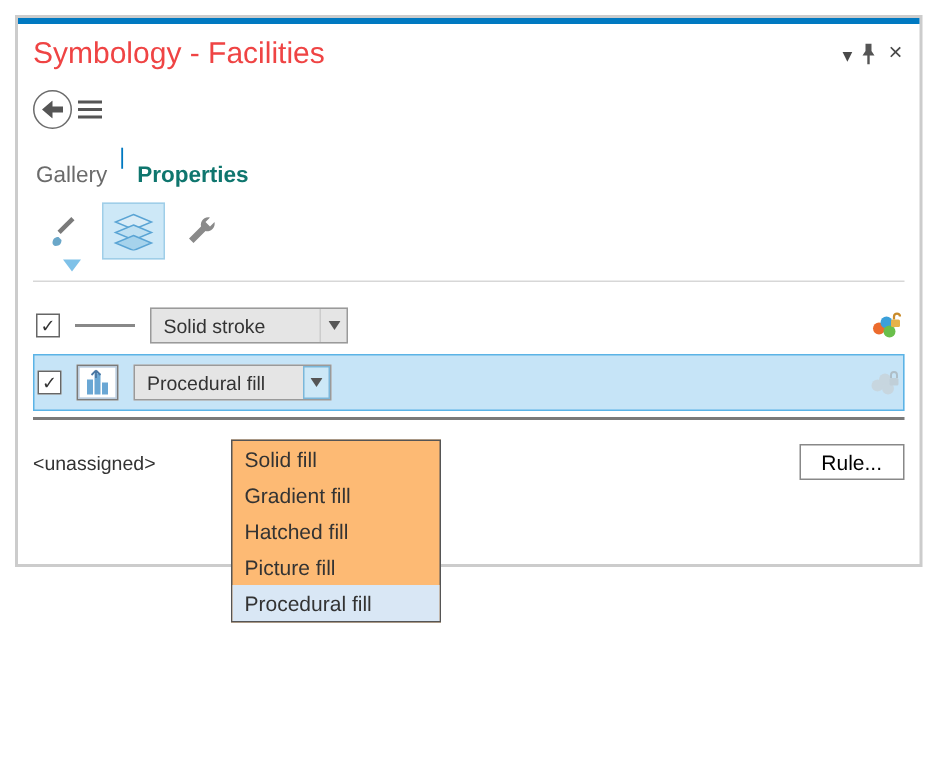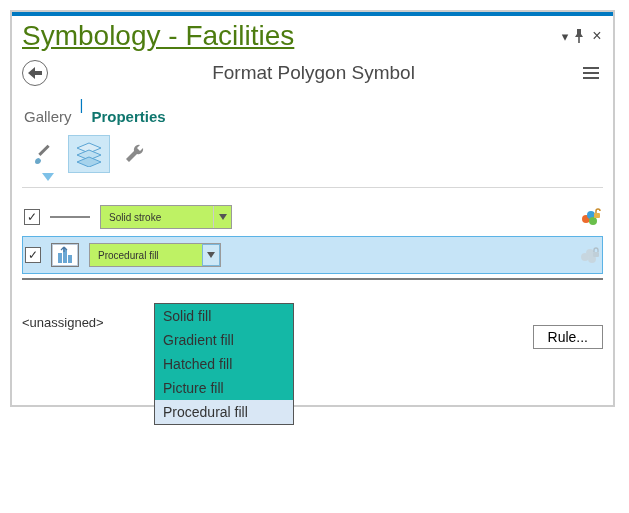--- a/index.html
+++ b/index.html
@@ -6,21 +6,21 @@
   body {
     margin: 0; padding: 10px; background: #fff;
     font-family: "Segoe UI", Tahoma, sans-serif; font-size: 13px;
     color: #333; width: 629px;
   }
   .pane { border: 2px solid #ccc; width: 605px; }
   .titlebar {
     border-top: 4px solid #0079c1; padding: 6px 8px 2px 10px;
     display: flex; align-items: center; height: 40px;
   }
-  .titlebar-title { color: #4d7c0f; font-size: 28px; flex: 1; text-decoration: underline; }
+  .titlebar-title { color: #ef4444; font-size: 20px; flex: 1; }
   .titlebar-ctl { width: 16px; text-align: center; color: #4a4a4a; cursor: default; }
   .navrow {
     display: flex; align-items: center; padding: 6px 10px 8px 10px;
     position: relative; height: 44px;
   }
   .back-btn {
     width: 26px; height: 26px; border: 1.5px solid #6b6b6b; border-radius: 50%;
     display: flex; align-items: center; justify-content: center; cursor: default;
   }
   .nav-title {
@@ -53,39 +53,39 @@
   }
   .swatch-line { width:40px; height:2px; background:#888; }
   .swatch-frame {
     width:28px; height:24px; border:1px solid #7a7a7a;
     display:flex; align-items:flex-end; justify-content:center; padding:1px;
     box-shadow: inset 0 0 0 1px #bcd, 0 0 0 1px #cde inset;
     background: #fff;
   }
   .dd {
     display:flex; align-items:center; border:1px solid #9a9a9a; height:24px;
-    background:#bef264; min-width:132px; font-size:10px;
+    background:#e5e5e5; min-width:132px; font-size:13px;
   }
   .dd-label { padding: 0 8px; flex:1; white-space:nowrap; }
   .dd-btn { width:18px; height:22px; display:flex; align-items:center; justify-content:center; border-left:1px solid #ccc; }
   .dd-btn.sel { background:#cde8f7; border:1px solid #7bb7da; }
   .right-ico { margin-left:auto; width:22px; height:20px; }
   .dropdown-list {
-    position:absolute; left:154px; top:293px; width:140px; background:#14b8a6;
-    border:1px solid #555; z-index:10;margin-top:10px;
+    position:absolute; left:154px; top:293px; width:140px; background:#fdba74;
+    border:1px solid #555; z-index:10;
   }
   .dropdown-list div { padding:4px 8px; font-size:14px; }
   .dropdown-list div.hl { background:#d9e7f5; }
   .assign-row {
     padding: 16px 10px 56px 10px; display:flex; align-items:center;
   }
   .unassigned { font-weight:400; color:#333; }
   .rule-btn {
     margin-left:auto; border:1px solid #888; padding:3px 14px; background:#fff;
-    font-size:14px; cursor:default;margin-top:29px;
+    font-size:14px; cursor:default;
   }
   .sep-below { border:none; border-top:2px solid #7a7a7a; margin:4px 10px 0 10px; }
   svg { display:block; }
 </style>
 </head>
 <body>
 
 <div class="pane">
 
   <div class="titlebar">
@@ -98,21 +98,20 @@
     </span>
     <span class="titlebar-ctl" style="font-size:16px;">×</span>
   </div>
 
   <div class="navrow">
     <div class="back-btn">
       <svg width="14" height="12" viewBox="0 0 14 12">
           <path d="M7 0L0 6l7 6V8h7V4H7V0z" fill="#555"></path>
         </svg>
     </div>
-    <div class="nav-title">Format Polygon Symbol</div>
     <div class="menu-btn">
         <div></div>
         <div></div>
         <div></div>
       </div>
   </div>
 
   <div class="tabs">
     <span class="tab">Gallery</span>
     <span class="tab-sep">|</span>

